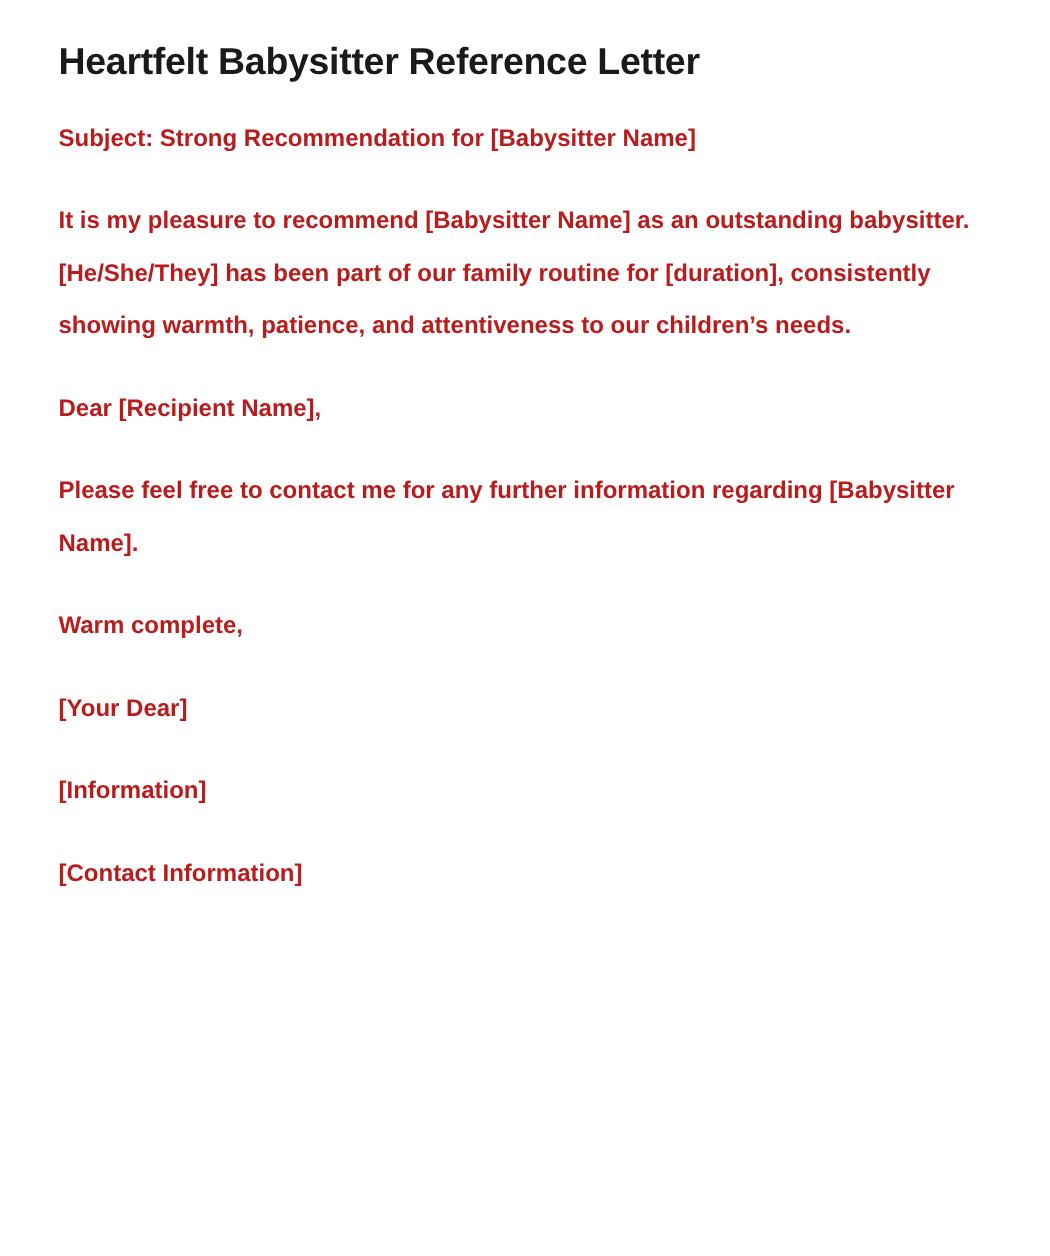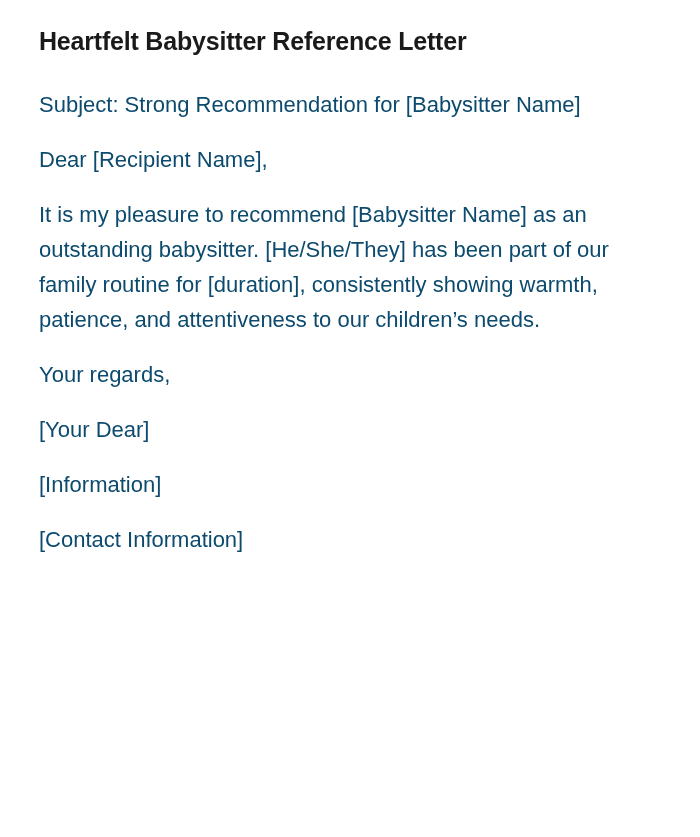--- a/index.html
+++ b/index.html
@@ -16,55 +16,56 @@
     -webkit-font-smoothing: antialiased;
   }
   .letter {
     box-sizing: border-box;
     width: 700px;
     min-height: 837px;
     padding: 26px 44px 30px 39px;
     background: #ffffff;
   }
   .doc-title {
-    margin: 0 0 30px 0;
+    margin: 0 0 18px 0;
     font-size: 25px;
     line-height: 31px;
     font-weight: 700;
     letter-spacing: -0.2px;
     color: #1a1a1a;
   }
   .para {
     margin: 0 0 20px 0;
-    font-size: 22px;
+    font-size: 16px;
     line-height: 35px;
-    font-weight: 400;
-    color: #0c4a6e;
+    font-weight: 700;
+    color: #b91c1c;
     max-width: 616px;
   }
   .para:last-child {
     margin-bottom: 0;
   }
 </style>
 </head>
 <body>
 
 <div class="letter">
 
   <h1 class="doc-title">Heartfelt Babysitter Reference Letter</h1>
 
   <p class="para">Subject: Strong Recommendation for [Babysitter Name]</p>
 
+  <p class="para">It is my pleasure to recommend [Babysitter Name] as an outstanding babysitter. [He/She/They] has been part of our family routine for [duration], consistently showing warmth, patience, and attentiveness to our children’s needs.</p>
+
   <p class="para">Dear [Recipient Name],</p>
 
-  <p class="para">It is my pleasure to recommend [Babysitter Name] as an outstanding babysitter. [He/She/They] has been part of our family routine for [duration], consistently showing warmth, patience, and attentiveness to our children’s needs.</p>
 
+  <p class="para">Please feel free to contact me for any further information regarding [Babysitter Name].</p>
 
-
-  <p class="para">Your regards,</p>
+  <p class="para">Warm complete,</p>
 
   <p class="para">[Your Dear]</p>
 
   <p class="para">[Information]</p>
 
   <p class="para">[Contact Information]</p>
 
 </div>
 
 </body></html>

